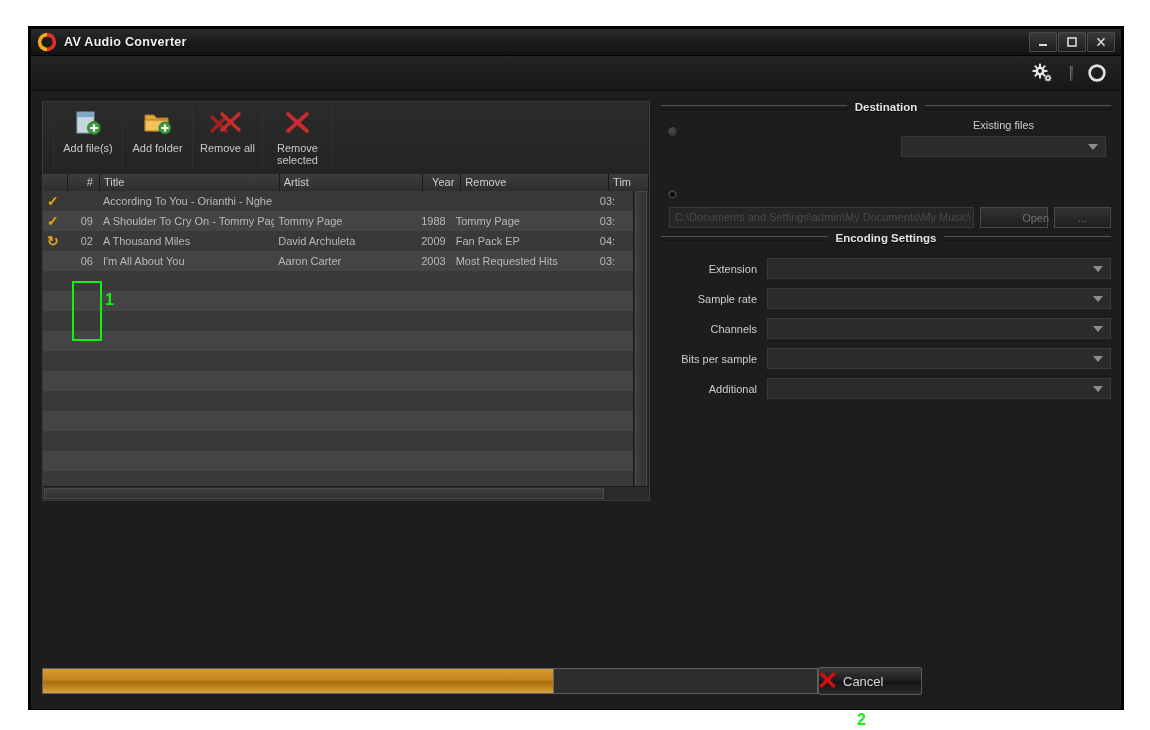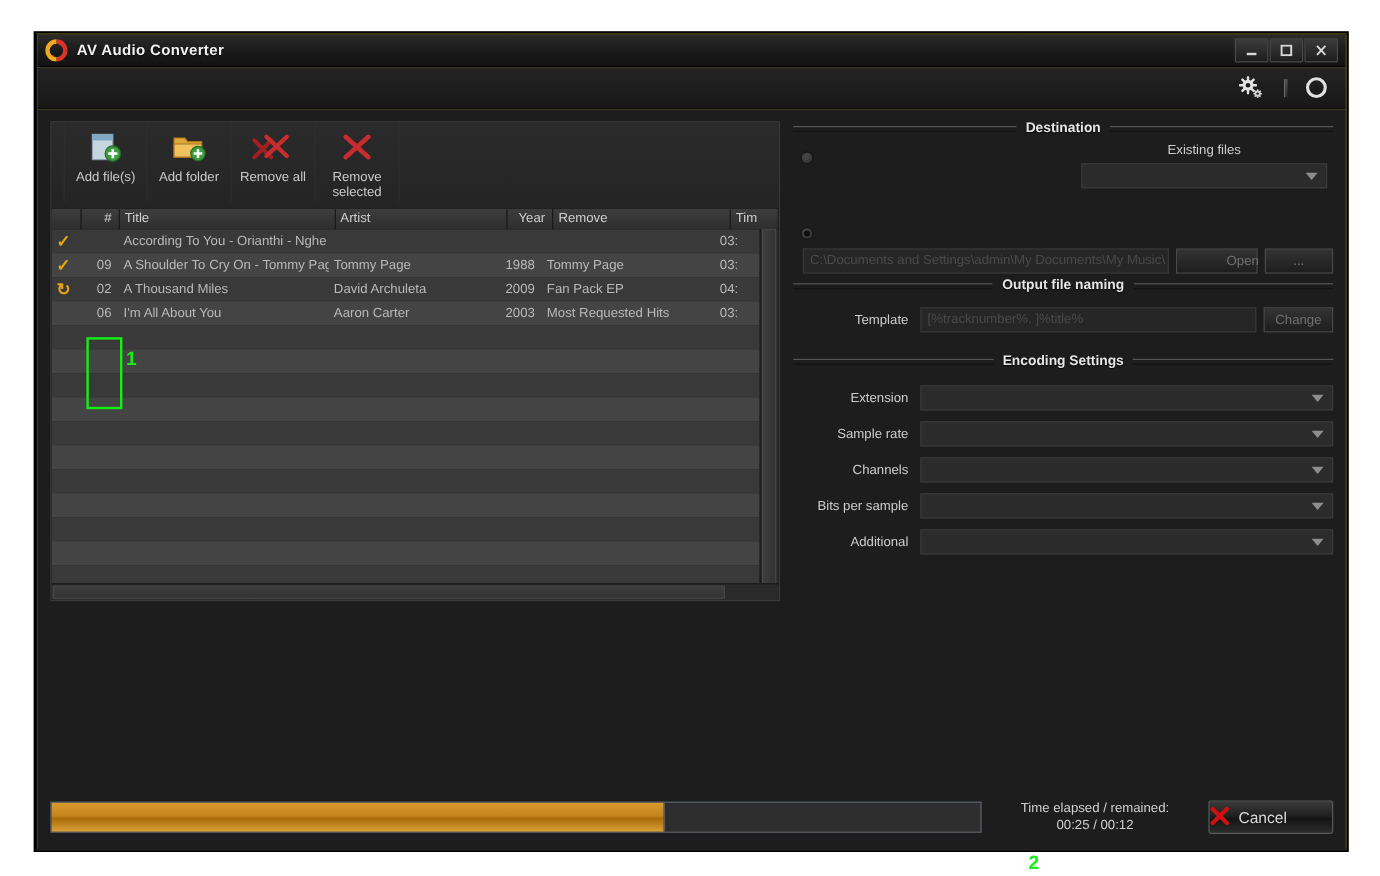--- a/index.html
+++ b/index.html
@@ -735,33 +735,20 @@
           <div class="radio checked" style="position:absolute; left:6px; top:70px;"></div>
 
           <div style="position:absolute; left:8px; top:88px; right:0; display:flex; gap:6px;">
             <div class="textfield" style="flex:1 1 auto;">C:\Documents and Settings\admin\My Documents\My Music\</div>
             <div class="btn-dark" style="width:68px;padding-left:44px;">Open</div>
             <div class="btn-dark" style="width:58px;">...</div>
           </div>
         </div>
       </div>
 
-      <div class="group" style="margin-top:18px;">
-        <div class="group-title">
-          <span class="bar left"></span>
-          <span>Output file naming</span>
-          <span class="bar right"></span>
-        </div>
-
-        <div style="display:flex; align-items:center; margin-top:12px;">
-          <div class="lbl" style="width:96px; text-align:right; margin-right:10px;">Template</div>
-          <div class="textfield" style="flex:1 1 auto;">[%tracknumber%. ]%title%</div>
-          <div class="btn-dark" style="width:58px; margin-left:6px;">Change</div>
-        </div>
-      </div>
 
       <div class="group" style="margin-top:18px;">
         <div class="group-title">
           <span class="bar left"></span>
           <span>Encoding Settings</span>
           <span class="bar right"></span>
         </div>
         <div id="encoding-fields" style="margin-top:14px;">
             <div class="field-row">
               <div class="lbl">Extension</div>
@@ -799,24 +786,20 @@
               </div>
             </div>
           </div>
       </div>
 
     </div>
 
     <div id="footer">
       <div id="progress-outer">
         <div id="progress-fill" style="width: 66%;"></div>
-      </div>
-      <div id="time-block">
-        <div>Time elapsed / remained:</div>
-        <div>00:25 / 00:12</div>
       </div>
       <div id="cancel-btn">
         <span>
           <svg width="17" height="16" viewBox="0 0 17 16">
             <path d="M2.6 2.2 L14.4 13.8 M14.4 2.2 L2.6 13.8" stroke="#cc1111" stroke-width="3.6" stroke-linecap="round"></path>
           </svg>
         </span>
         <span>Cancel</span>
       </div>
     </div>

